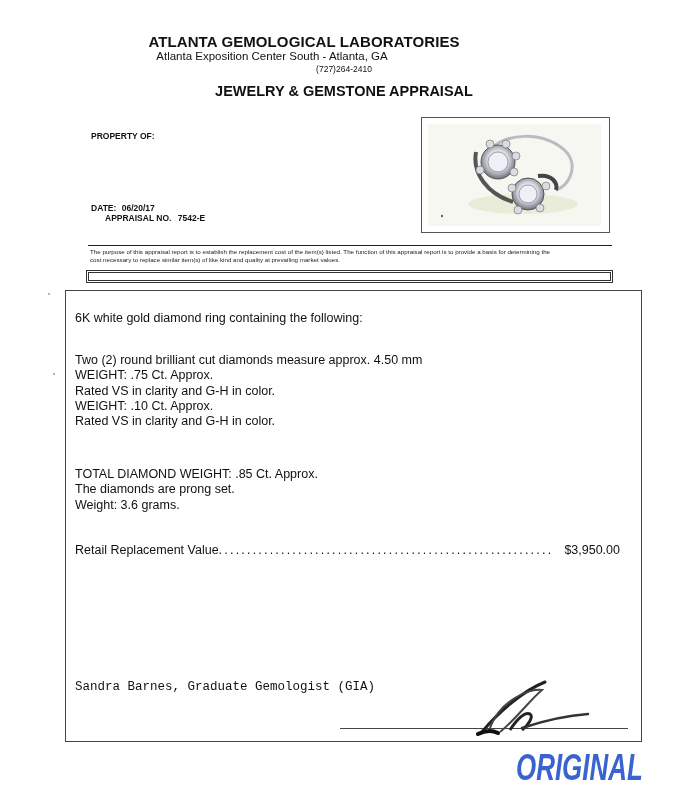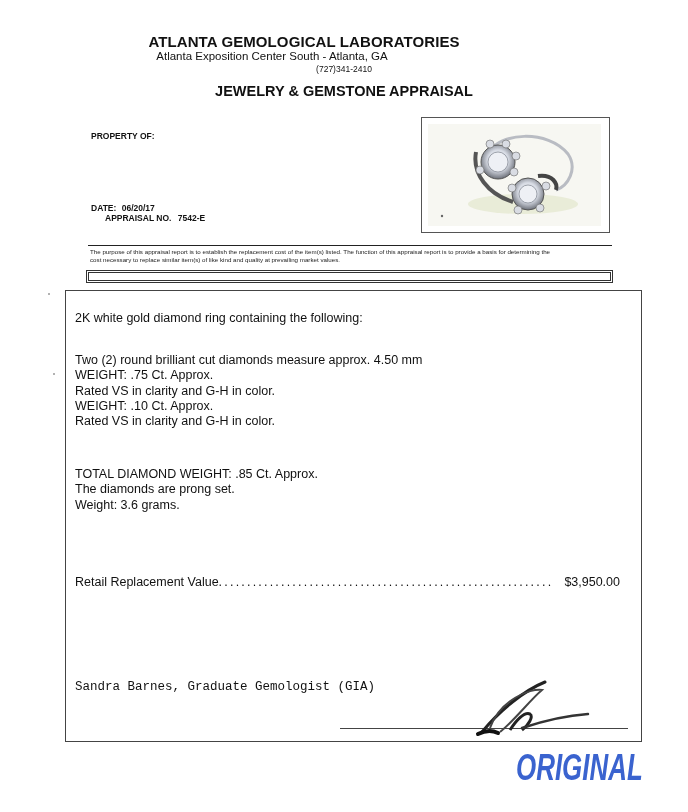--- a/index.html
+++ b/index.html
@@ -11,34 +11,34 @@
   .hdr-phone { left:0; width:688px; top:64px; text-align:center; font-size:8.5px; }
   .hdr-sub { left:0; width:688px; top:83px; text-align:center; font-weight:bold; font-size:14.5px; }
   .label-sm { font-size:8.5px; font-weight:bold;text-align:center; }
   .photo-frame { left:421px; top:117px; width:189px; height:116px; border:1.5px solid #555; background:#fff; box-sizing:border-box; }
   .photo-inner { position:absolute; left:6px; top:6px; right:8px; bottom:6px; background:#f7f7f2; overflow:hidden; }
   .rule { left:88px; top:245px; width:524px; height:0; border-top:1.5px solid #222; }
   .disclaimer { left:90px; top:248px; width:520px; font-size:6.2px; line-height:7.6px; color:#222; }
   .bar { left:86px; top:270px; width:527px; height:13px; border:3px double #333; box-sizing:border-box; background:#fff; }
   .mainbox { left:65px; top:290px; width:577px; height:452px; border:1.5px solid #444; box-sizing:border-box; }
   .body-text { left:75px; font-size:12.5px; line-height:15.3px; color:#111; }
-  .value-line { left:75px; top:575px; width:545px; font-size:12.5px; display:flex; }
+  .value-line { left:75px; top:543px; width:545px; font-size:12.5px; display:flex; }
   .value-line .dots { flex:1; overflow:hidden; white-space:nowrap; letter-spacing:2.2px; }
   .sig-line { left:75px; top:680px; font-size:12.5px;font-family:Liberation Mono, monospace; }
   .sig-rule { left:340px; top:728px; width:288px; border-top:1px solid #444; }
   .stamp { left:516px; top:747px; font-family:"Liberation Sans", sans-serif; font-weight:bold; font-style:italic;
            font-size:36px; color:#3a63cf; letter-spacing:0px; transform:scaleX(0.72); transform-origin:left top; }
   .speck { width:2px; height:2px; background:#999; border-radius:1px; }
 </style>
 </head>
 <body>
 
 <div class="abs hdr-title">ATLANTA GEMOLOGICAL LABORATORIES</div>
 <div class="abs hdr-addr">Atlanta Exposition Center South - Atlanta, GA</div>
-<div class="abs hdr-phone">(727)341-2410</div>
+<div class="abs hdr-phone">(727)264-2410</div>
 <div class="abs hdr-sub">JEWELRY &amp; GEMSTONE APPRAISAL</div>
 
 <div class="abs label-sm" style="left:91px; top:131px;">PROPERTY OF:</div>
 <div class="abs label-sm" style="left:180px; top:131px;"></div>
 
 <div class="abs label-sm" style="left:91px; top:203px;">
   <span>DATE:</span>
   <span style="margin-left:3px;">06/20/17</span>
 </div>
 <div class="abs label-sm" style="left:91px; top:213px;margin-left:14px;">
@@ -84,21 +84,21 @@
 
 <div class="abs rule"></div>
 <div class="abs disclaimer">
   <div>The purpose of this appraisal report is to establish the replacement cost of the item(s) listed.  The function of this appraisal report is to provide a basis for determining the</div>
   <div>cost necessary to replace similar item(s) of like kind and quality at prevailing market values.</div>
 </div>
 <div class="abs bar"></div>
 
 <div class="abs mainbox"></div>
 
-<div class="abs body-text" style="top:311px;">2K white gold diamond ring containing the following:</div>
+<div class="abs body-text" style="top:311px;">6K white gold diamond ring containing the following:</div>
 
 <div class="abs body-text" style="top:353px;">
   <div>Two (2) round brilliant cut diamonds measure approx. 4.50 mm</div>
   <div>WEIGHT: .75 Ct. Approx.</div>
   <div>Rated VS in clarity and G-H in color.</div>
   <div>WEIGHT: .10 Ct. Approx.</div>
   <div>Rated VS in clarity and G-H in color.</div>
 </div>
 
 <div class="abs body-text" style="top:467px;">

